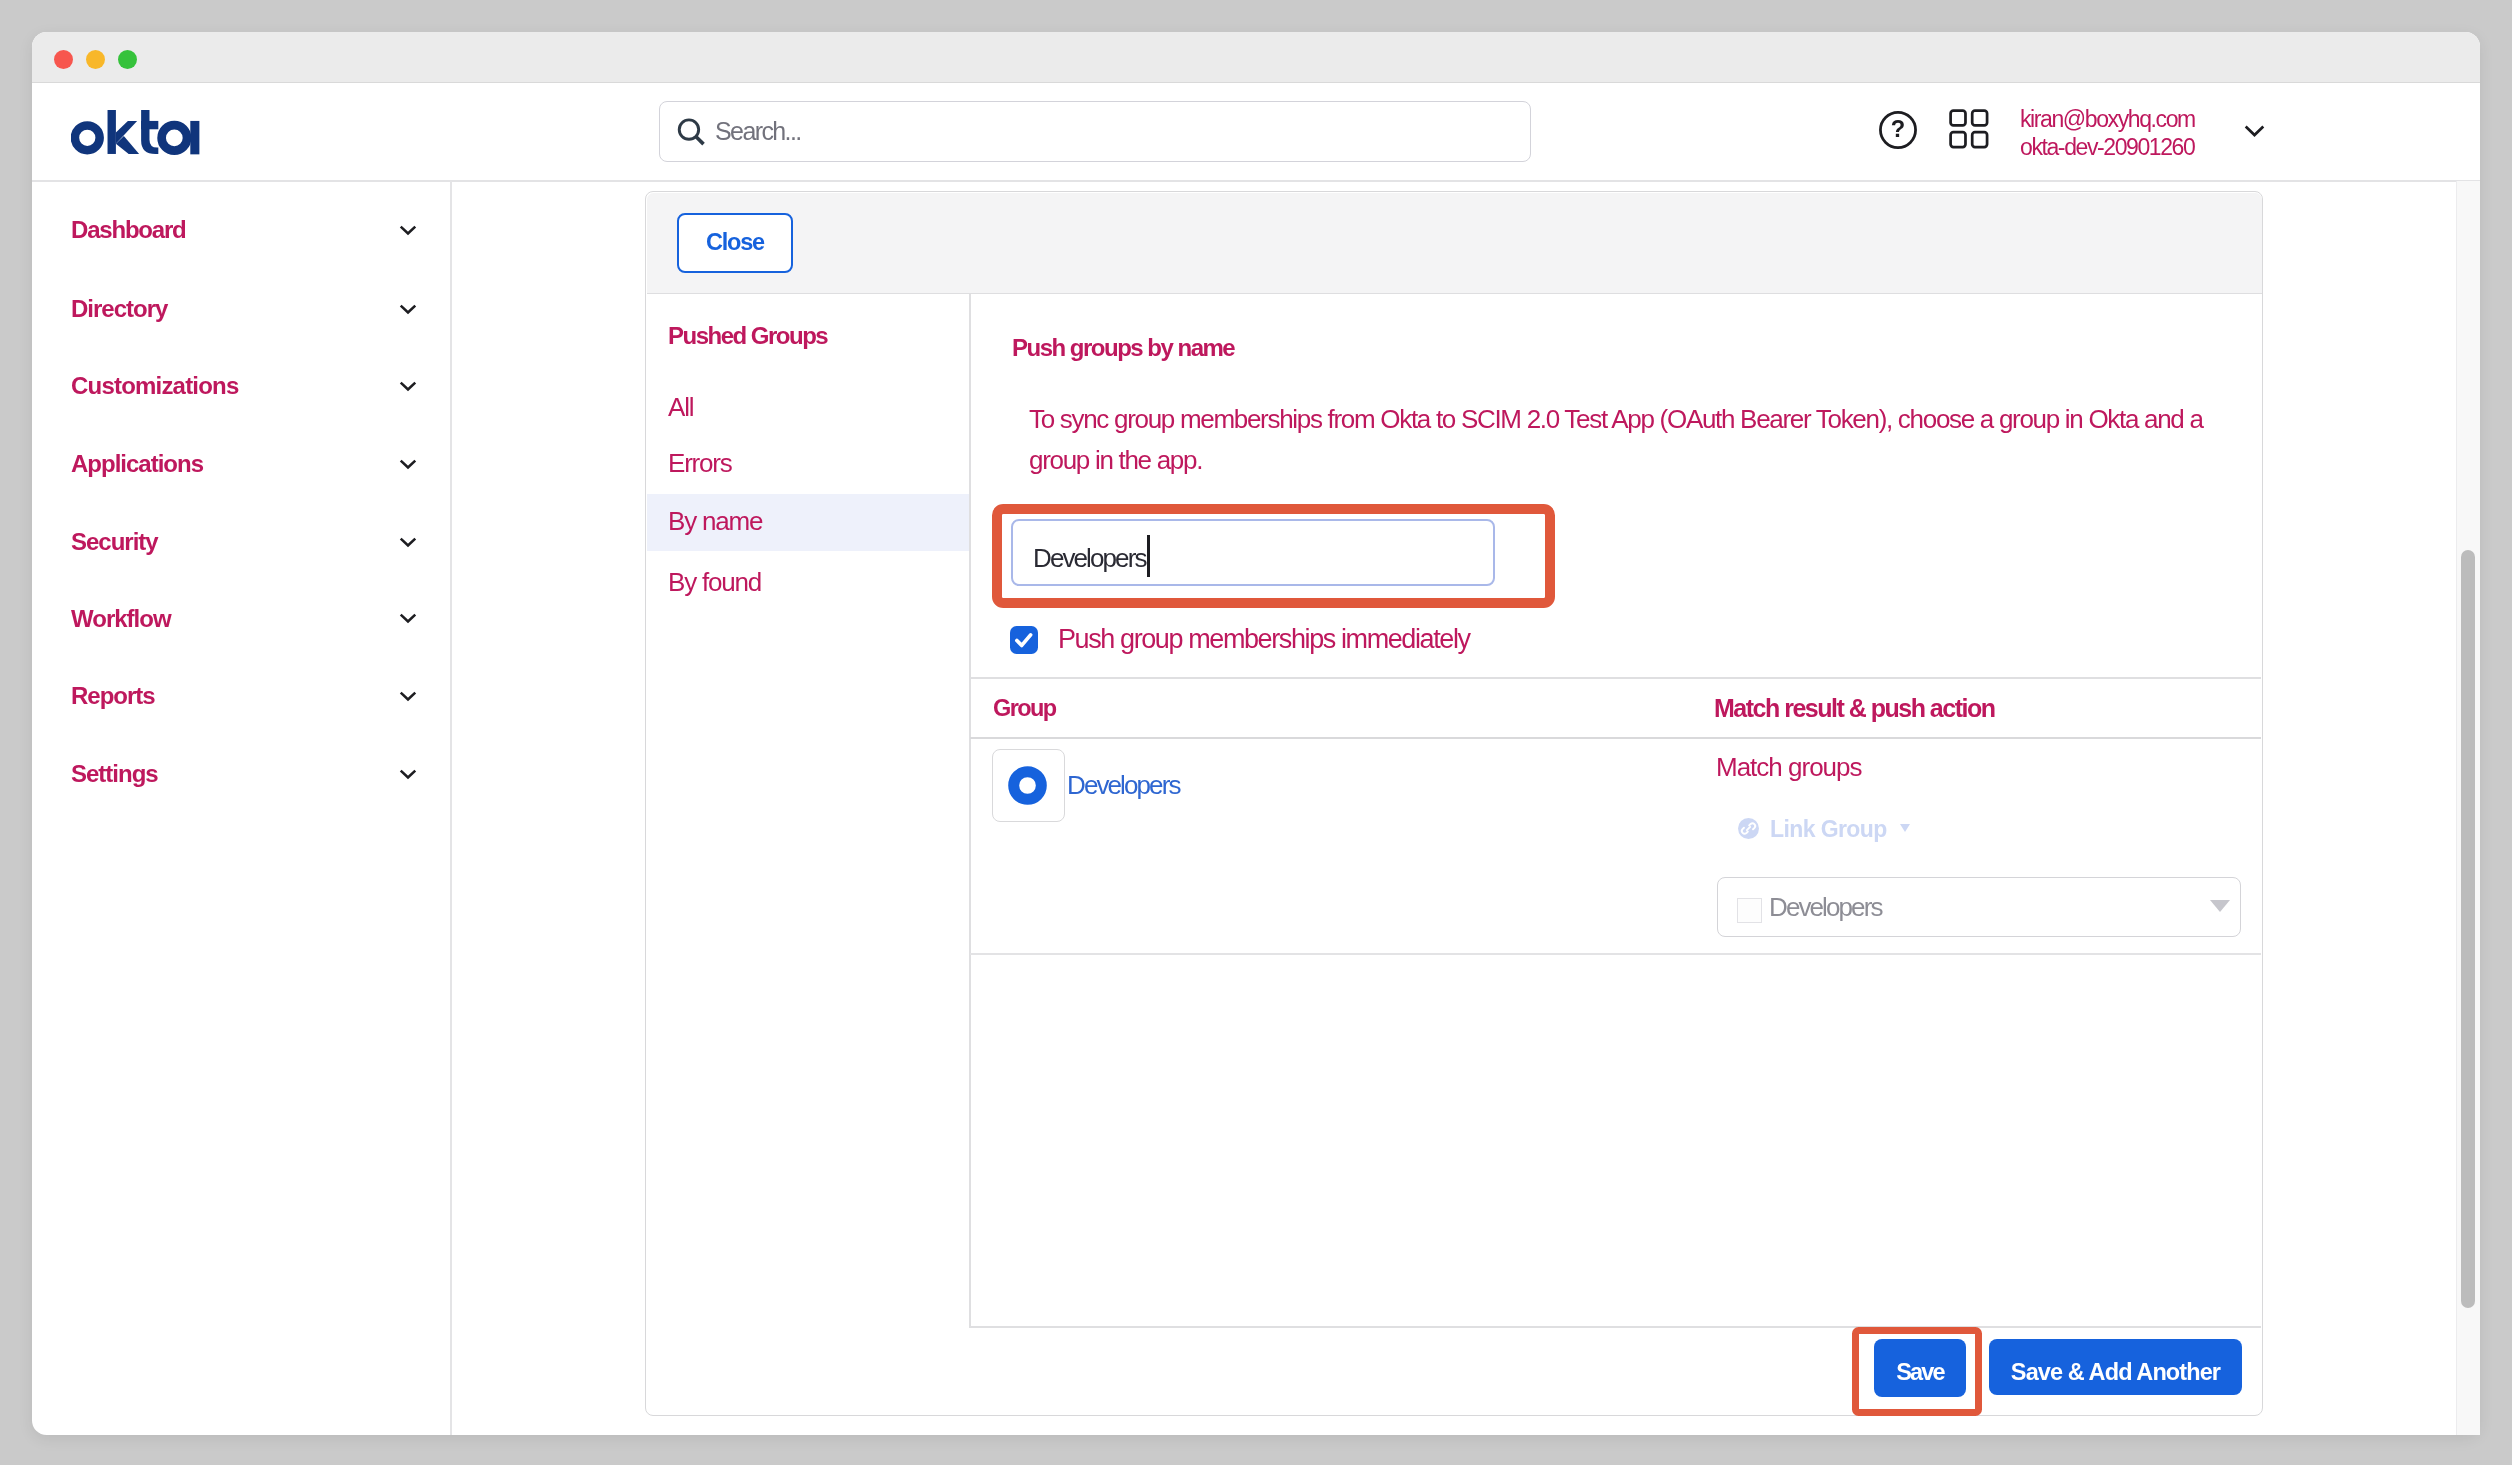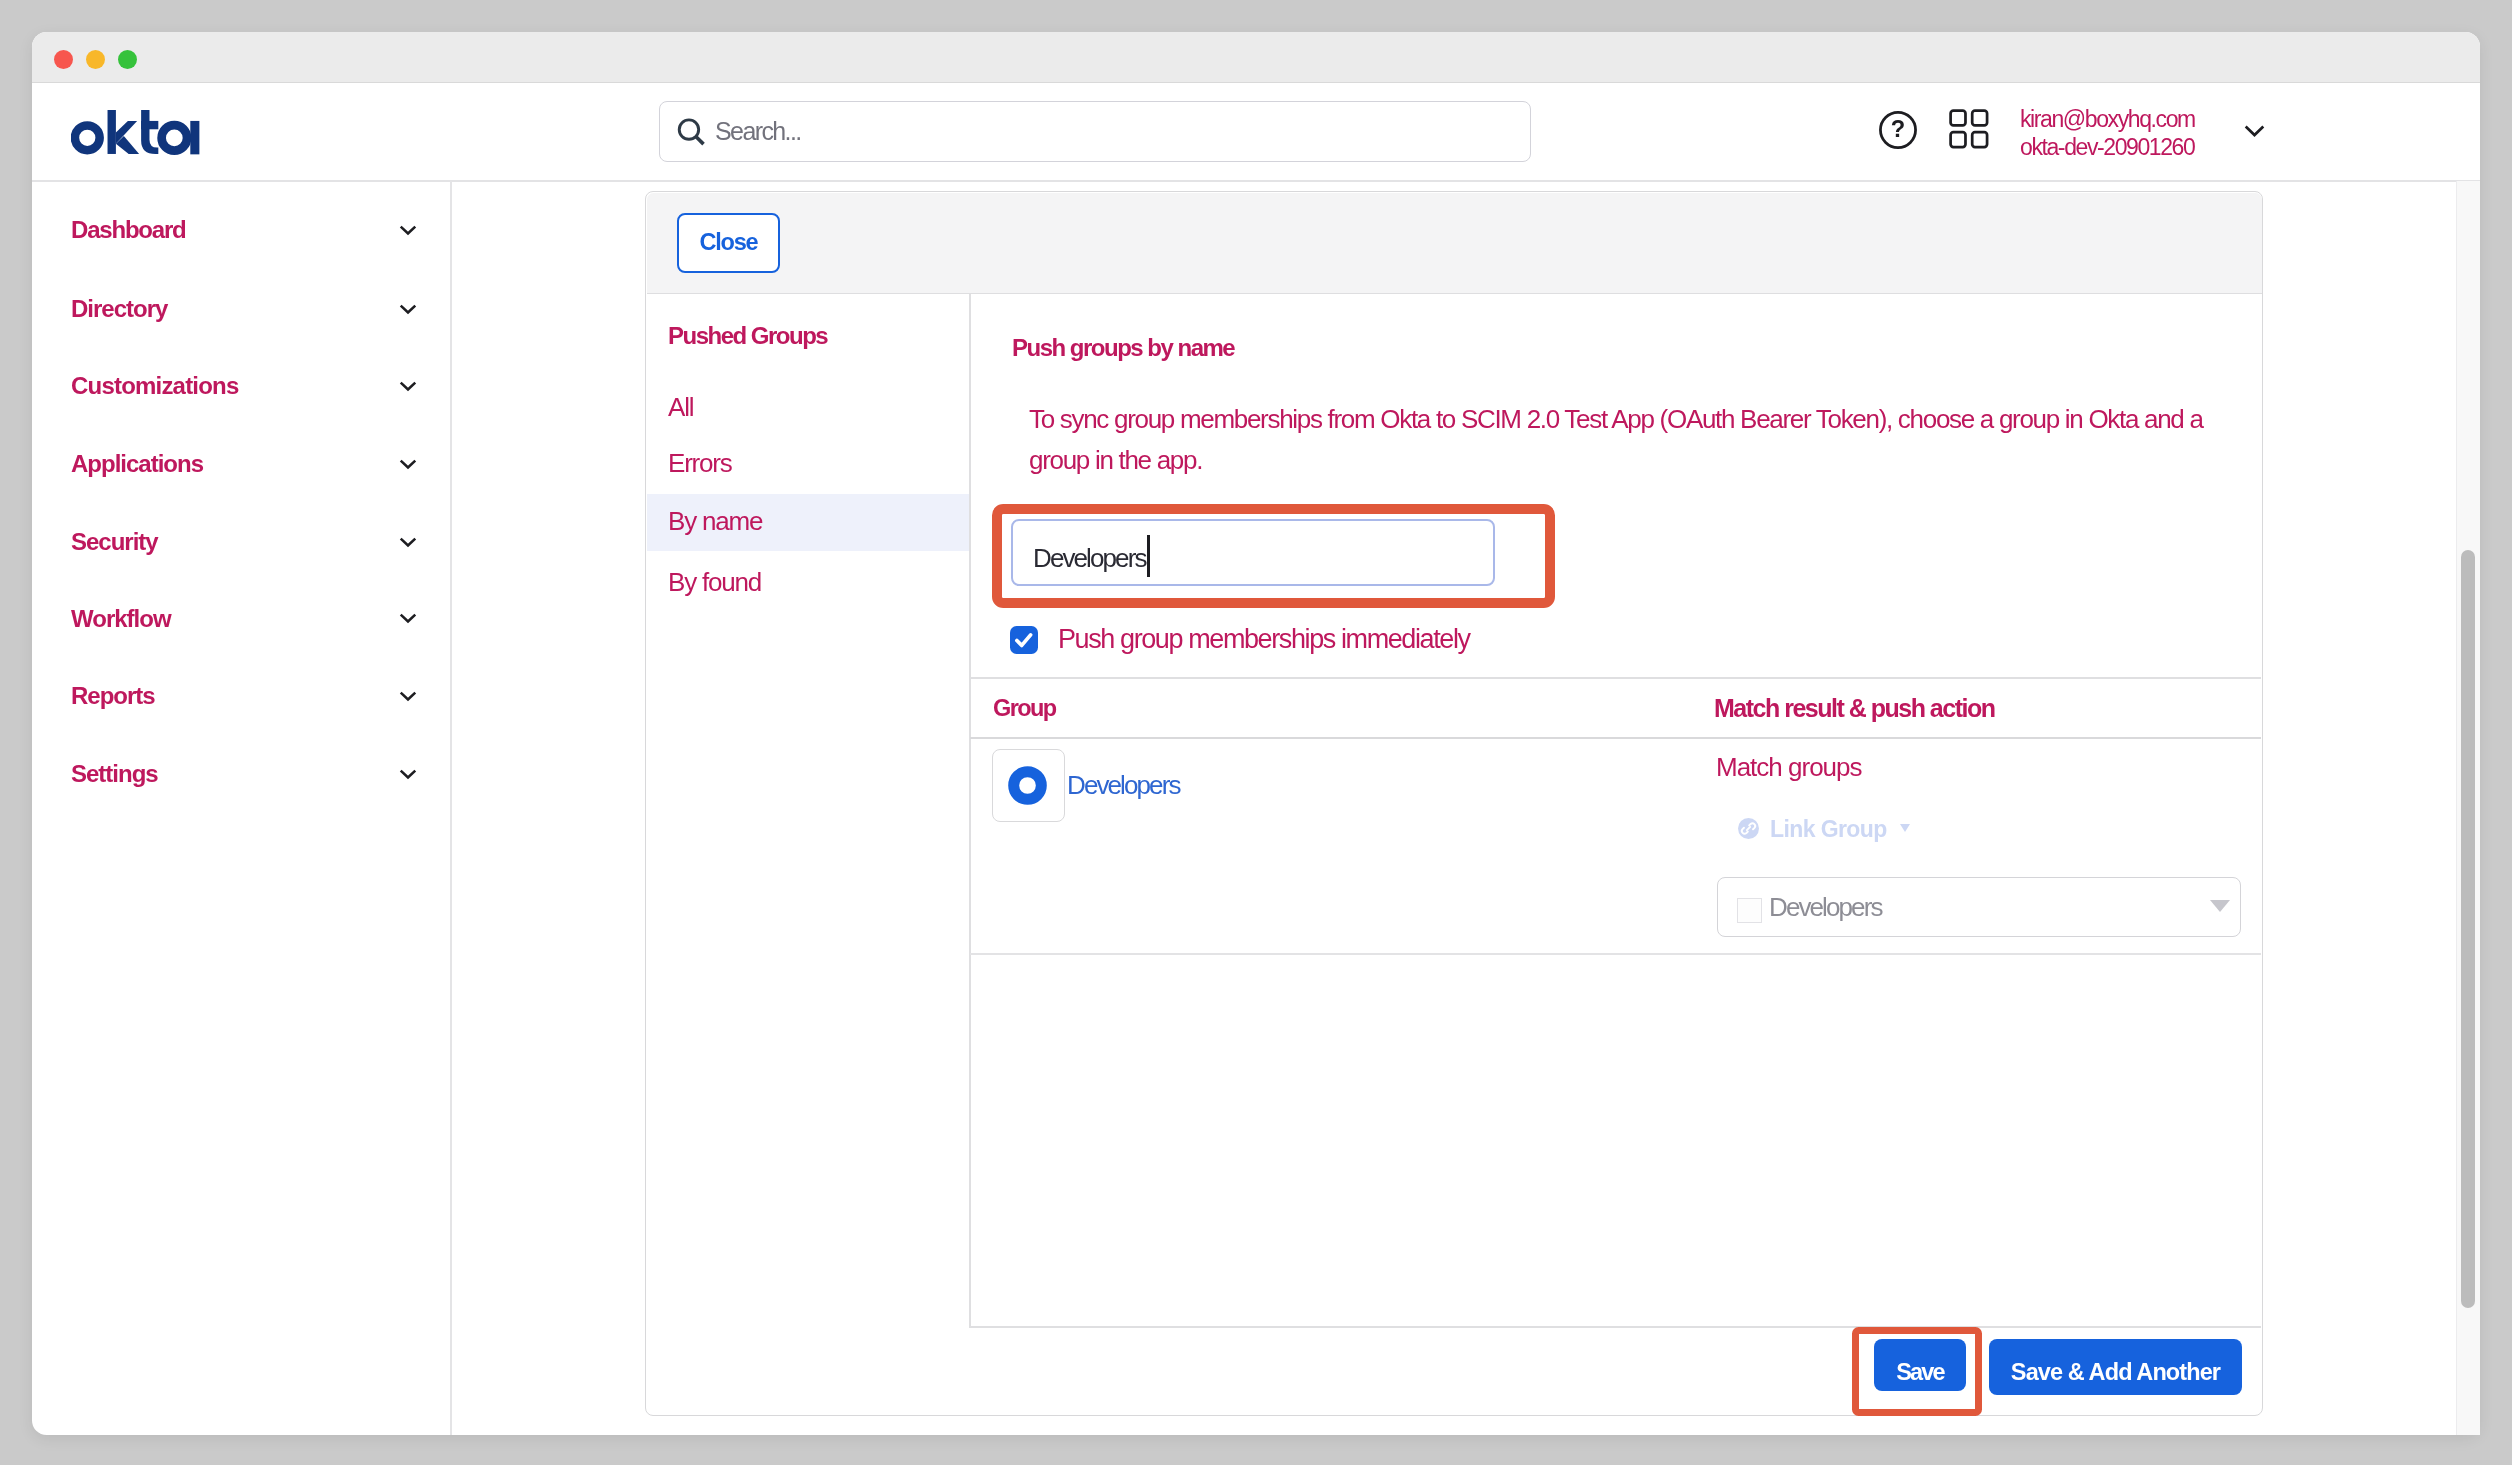--- a/index.html
+++ b/index.html
@@ -90,21 +90,21 @@
     <path d="M2 2 L11 10.5 L20 2"></path>
   </svg>
 <svg class="abs" style="left:399px; top:769px;" width="18" height="10.5" viewBox="0 0 22 13" fill="none" stroke="#1d1d21" stroke-width="3.2">
     <path d="M2 2 L11 10.5 L20 2"></path>
   </svg>
 
 <div class="abs" style="left:645px; top:191px; width:1618px; height:1225px; border:1.6px solid #d8d8da; border-radius:8px; background:#ffffff;"></div>
 
 <div class="abs" style="left:647px; top:193px; width:1615px; height:101px; background:#f4f4f5; border-bottom:1.6px solid #dedee0; border-radius:6.5px 6.5px 0 0;"></div>
 
-<div class="abs" style="left:677px; top:213px; width:103px; height:60px; border:2.4px solid #1662dd; border-radius:8px; background:#fff; color:#1662dd; font-size:23.5px; font-weight:bold; text-align:center; line-height:55px; letter-spacing:-1.2px;">Close</div>
+<div class="abs" style="left:677px; top:213px; width:116px; height:60px; border:2.4px solid #1662dd; border-radius:8px; background:#fff; color:#1662dd; font-size:23.5px; font-weight:bold; text-align:center; line-height:55px; letter-spacing:-1.2px;">Close</div>
 
 <div class="txt" style="left:668px; top:321px; font-size:24px; line-height:29px; font-weight:bold; letter-spacing:-1.5px;">Pushed Groups</div>
 <div class="abs" style="left:647px; top:494px; width:322px; height:57px; background:#eef1fb;"></div>
 <div class="txt" style="left:668px; top:393px; font-size:26px; line-height:29px; letter-spacing:-1.2px;">All</div>
 <div class="txt" style="left:668px; top:449px; font-size:26px; line-height:29px; letter-spacing:-1.2px;">Errors</div>
 <div class="txt" style="left:668px; top:507px; font-size:26px; line-height:29px; letter-spacing:-1.2px;">By name</div>
 <div class="txt" style="left:668px; top:568px; font-size:26px; line-height:29px; letter-spacing:-1.2px;">By found</div>
 
 <div class="abs" style="left:969px; top:294px; width:1.6px; height:1034px; background:#dfdfe1;"></div>
 
@@ -146,21 +146,21 @@
 <div class="abs" style="left:1900px; top:824px; width:0; height:0; border-left:5.7px solid transparent; border-right:5.7px solid transparent; border-top:8px solid #ccd7f4;"></div>
 
 <div class="abs" style="left:1717px; top:877px; width:524px; height:60px; border:1.6px solid #d4d4d8; border-radius:8px; background:#fff;"></div>
 <div class="abs" style="left:1737px; top:898px; width:25px; height:25px; border:1.6px solid #e2e2e6; background:#fdfdfd;"></div>
 <div class="txt" style="left:1769px; top:893px; font-size:26px; line-height:29px; color:#8d8d95; letter-spacing:-1.9px;">Developers</div>
 <div class="abs" style="left:2210px; top:900px; width:0; height:0; border-left:10.5px solid transparent; border-right:10.5px solid transparent; border-top:12px solid #c6c6cc;"></div>
 
 <div class="abs" style="left:970px; top:953px; width:1291px; height:1.6px; background:#e3e3e5;"></div>
 
 <div class="abs" style="left:970px; top:1326px; width:1291px; height:1.6px; background:#dfdfe1;"></div>
-<div class="abs" style="left:1874px; top:1339px; width:92px; height:52px; background:#1662dd; border-radius:8px; color:#fff; font-size:23.5px; font-weight:bold; text-align:center; line-height:66px; letter-spacing:-1.8px;">Save</div>
+<div class="abs" style="left:1874px; top:1339px; width:92px; height:58px; background:#1662dd; border-radius:8px; color:#fff; font-size:23.5px; font-weight:bold; text-align:center; line-height:66px; letter-spacing:-1.8px;">Save</div>
 <div class="abs" style="left:1989px; top:1339px; width:253px; height:56px; background:#1662dd; border-radius:8px; color:#fff; font-size:23.5px; font-weight:bold; text-align:center; line-height:66px; letter-spacing:-0.9px;">Save &amp; Add Another</div>
 
 <div class="abs" style="left:2456px; top:181px; width:23.5px; height:1254px; background:#f8f8f8; border-left:0.8px solid #ececee;"></div>
 <div class="abs" style="left:2461px; top:550px; width:13.8px; height:758px; background:#bcbcbc; border-radius:7.3px;"></div>
 
 <div class="abs" style="left:992px; top:504px; width:563px; height:104px; border:10.5px solid #e0583b; border-radius:11.3px;"></div>
 <div class="abs" style="left:1852px; top:1327px; width:130px; height:89px; border:7.3px solid #e0583b; border-radius:6.5px;"></div>
 
 
 </body></html>

